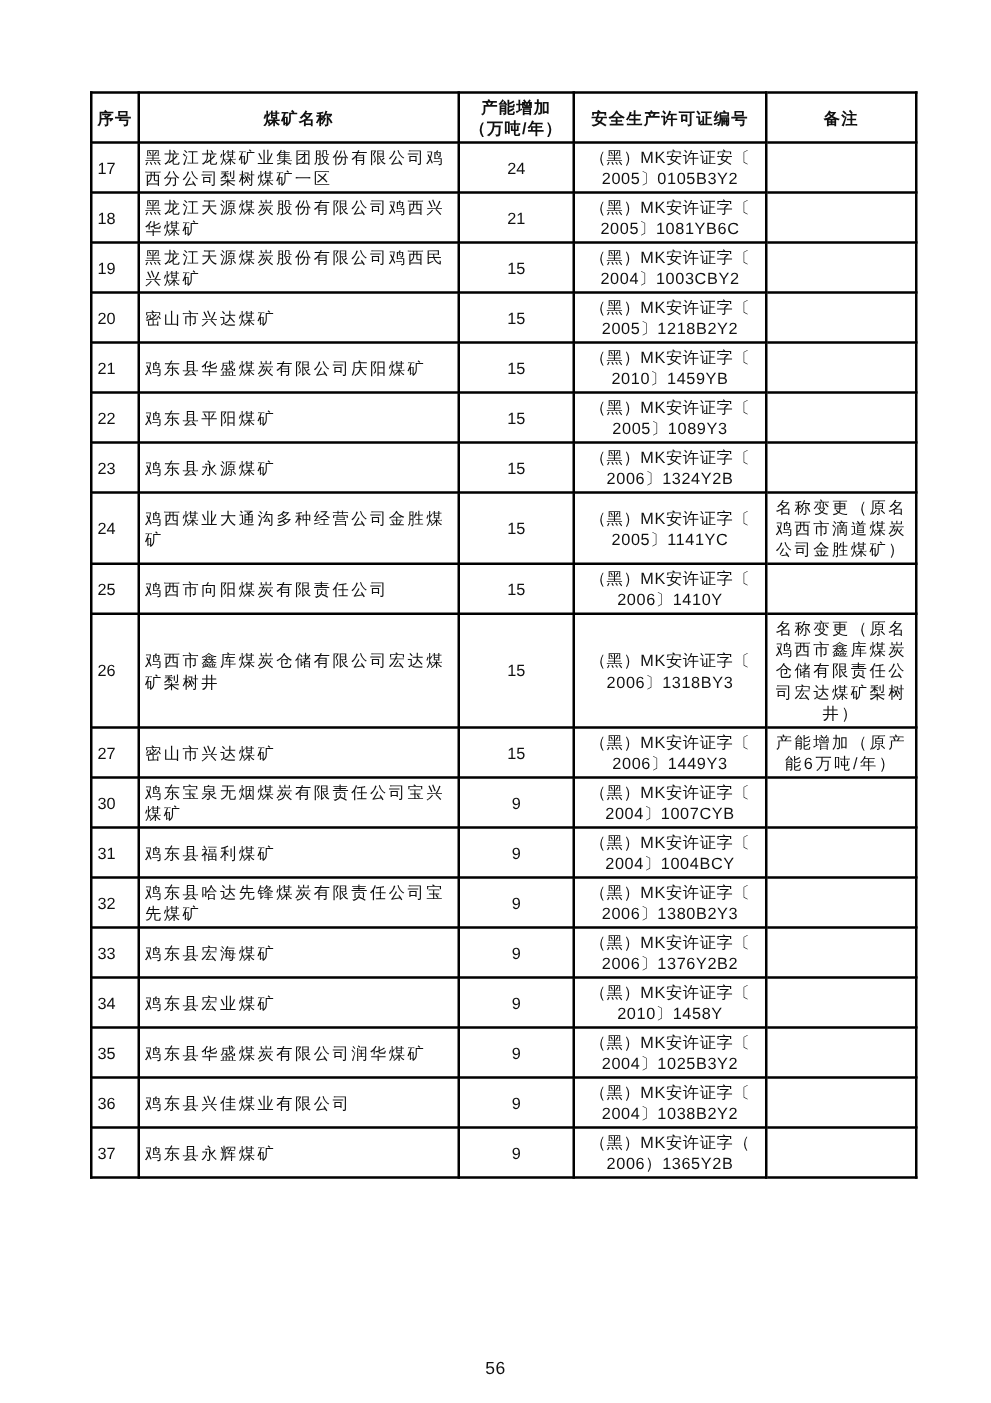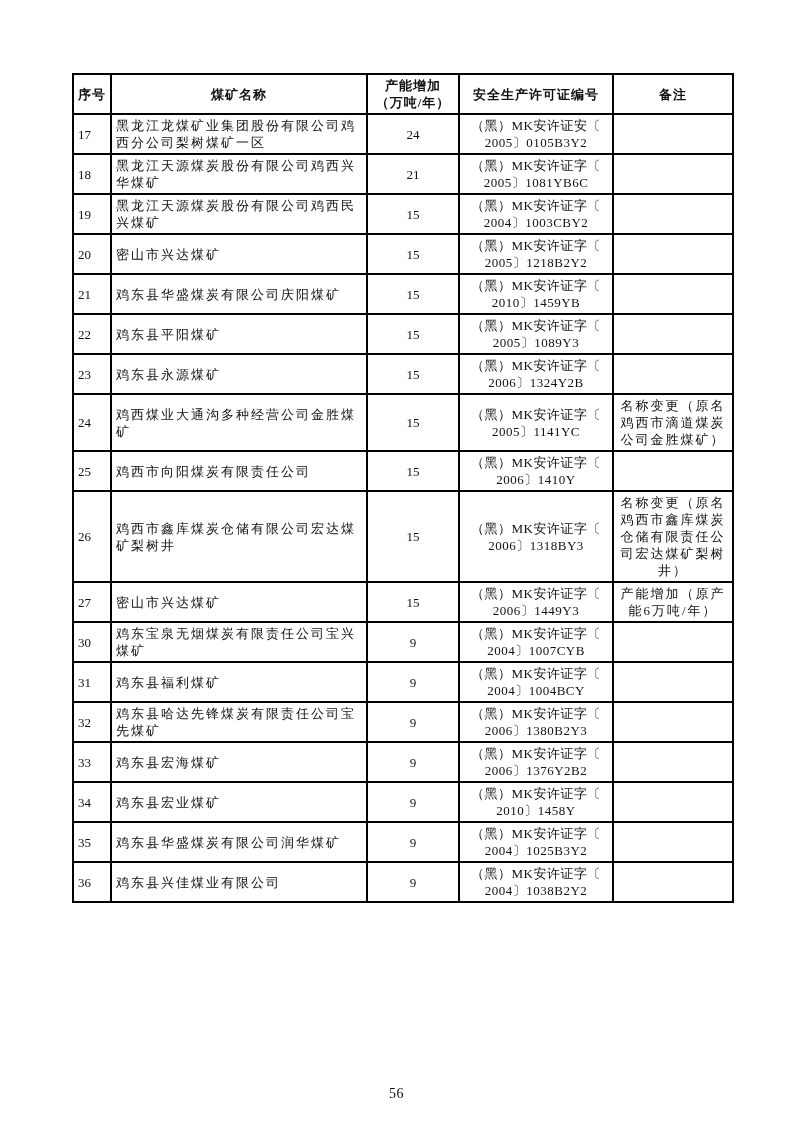--- a/index.html
+++ b/index.html
@@ -5,21 +5,21 @@
   html, body {
     margin: 0;
     padding: 0;
     background: #ffffff;
   }
   .page {
     position: relative;
     width: 793px;
     height: 1122px;
     background: #ffffff;
-    font-family: Liberation Serif, serif;
+    font-family: Liberation Sans, sans-serif;
     color: #111111;
     overflow: hidden;
   }
   table.mine-table {
     position: absolute;
     left: 72px;
     top: 73px;
     width: 660px;
     border-collapse: collapse;
     table-layout: fixed;
@@ -237,18 +237,26 @@
 
     <tr>
       <td class="c-serial">36</td>
       <td class="c-name">鸡东县兴佳煤业有限公司</td>
       <td class="c-cap">9</td>
       <td class="c-lic">（黑）MK安许证字〔
 2004〕1038B2Y2</td>
       <td class="c-rem"></td>
     </tr>
 
+    <tr>
+      <td class="c-serial">37</td>
+      <td class="c-name">鸡东县永辉煤矿</td>
+      <td class="c-cap">9</td>
+      <td class="c-lic">（黑）MK安许证字（
+2006）1365Y2B</td>
+      <td class="c-rem"></td>
+    </tr>
   </tbody>
   </table>
 
   <div class="page-number">56</div>
 
 </div>
 
 </body></html>

